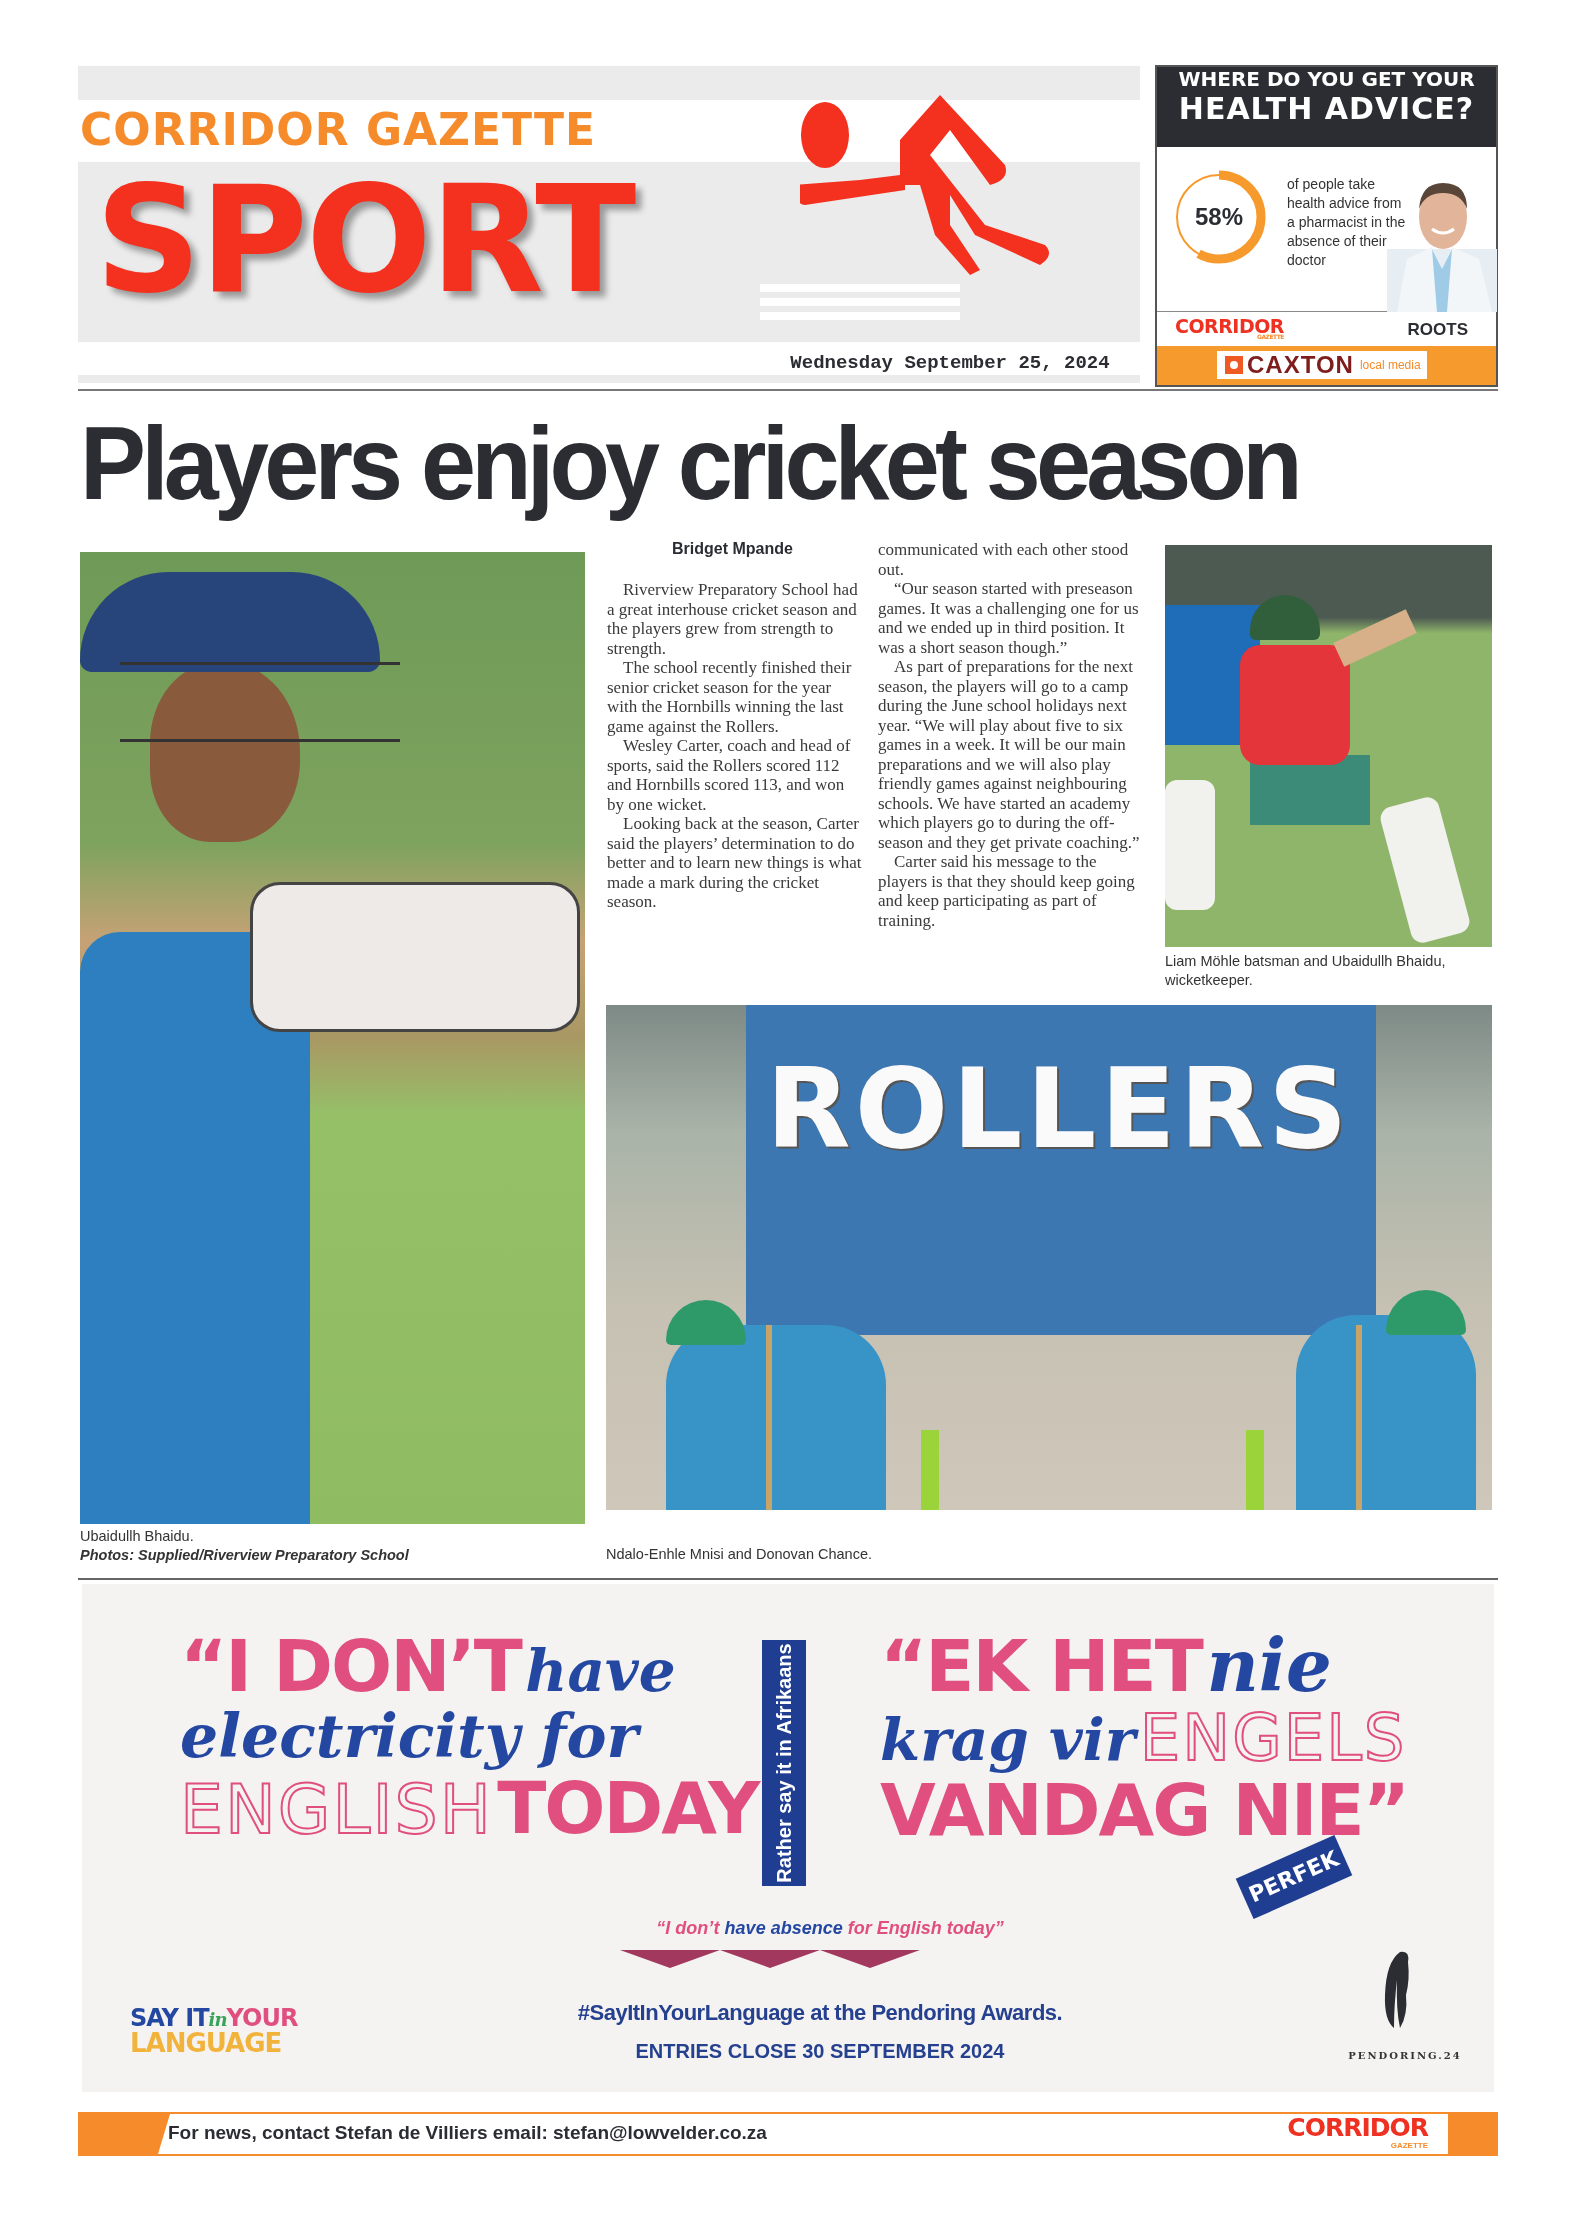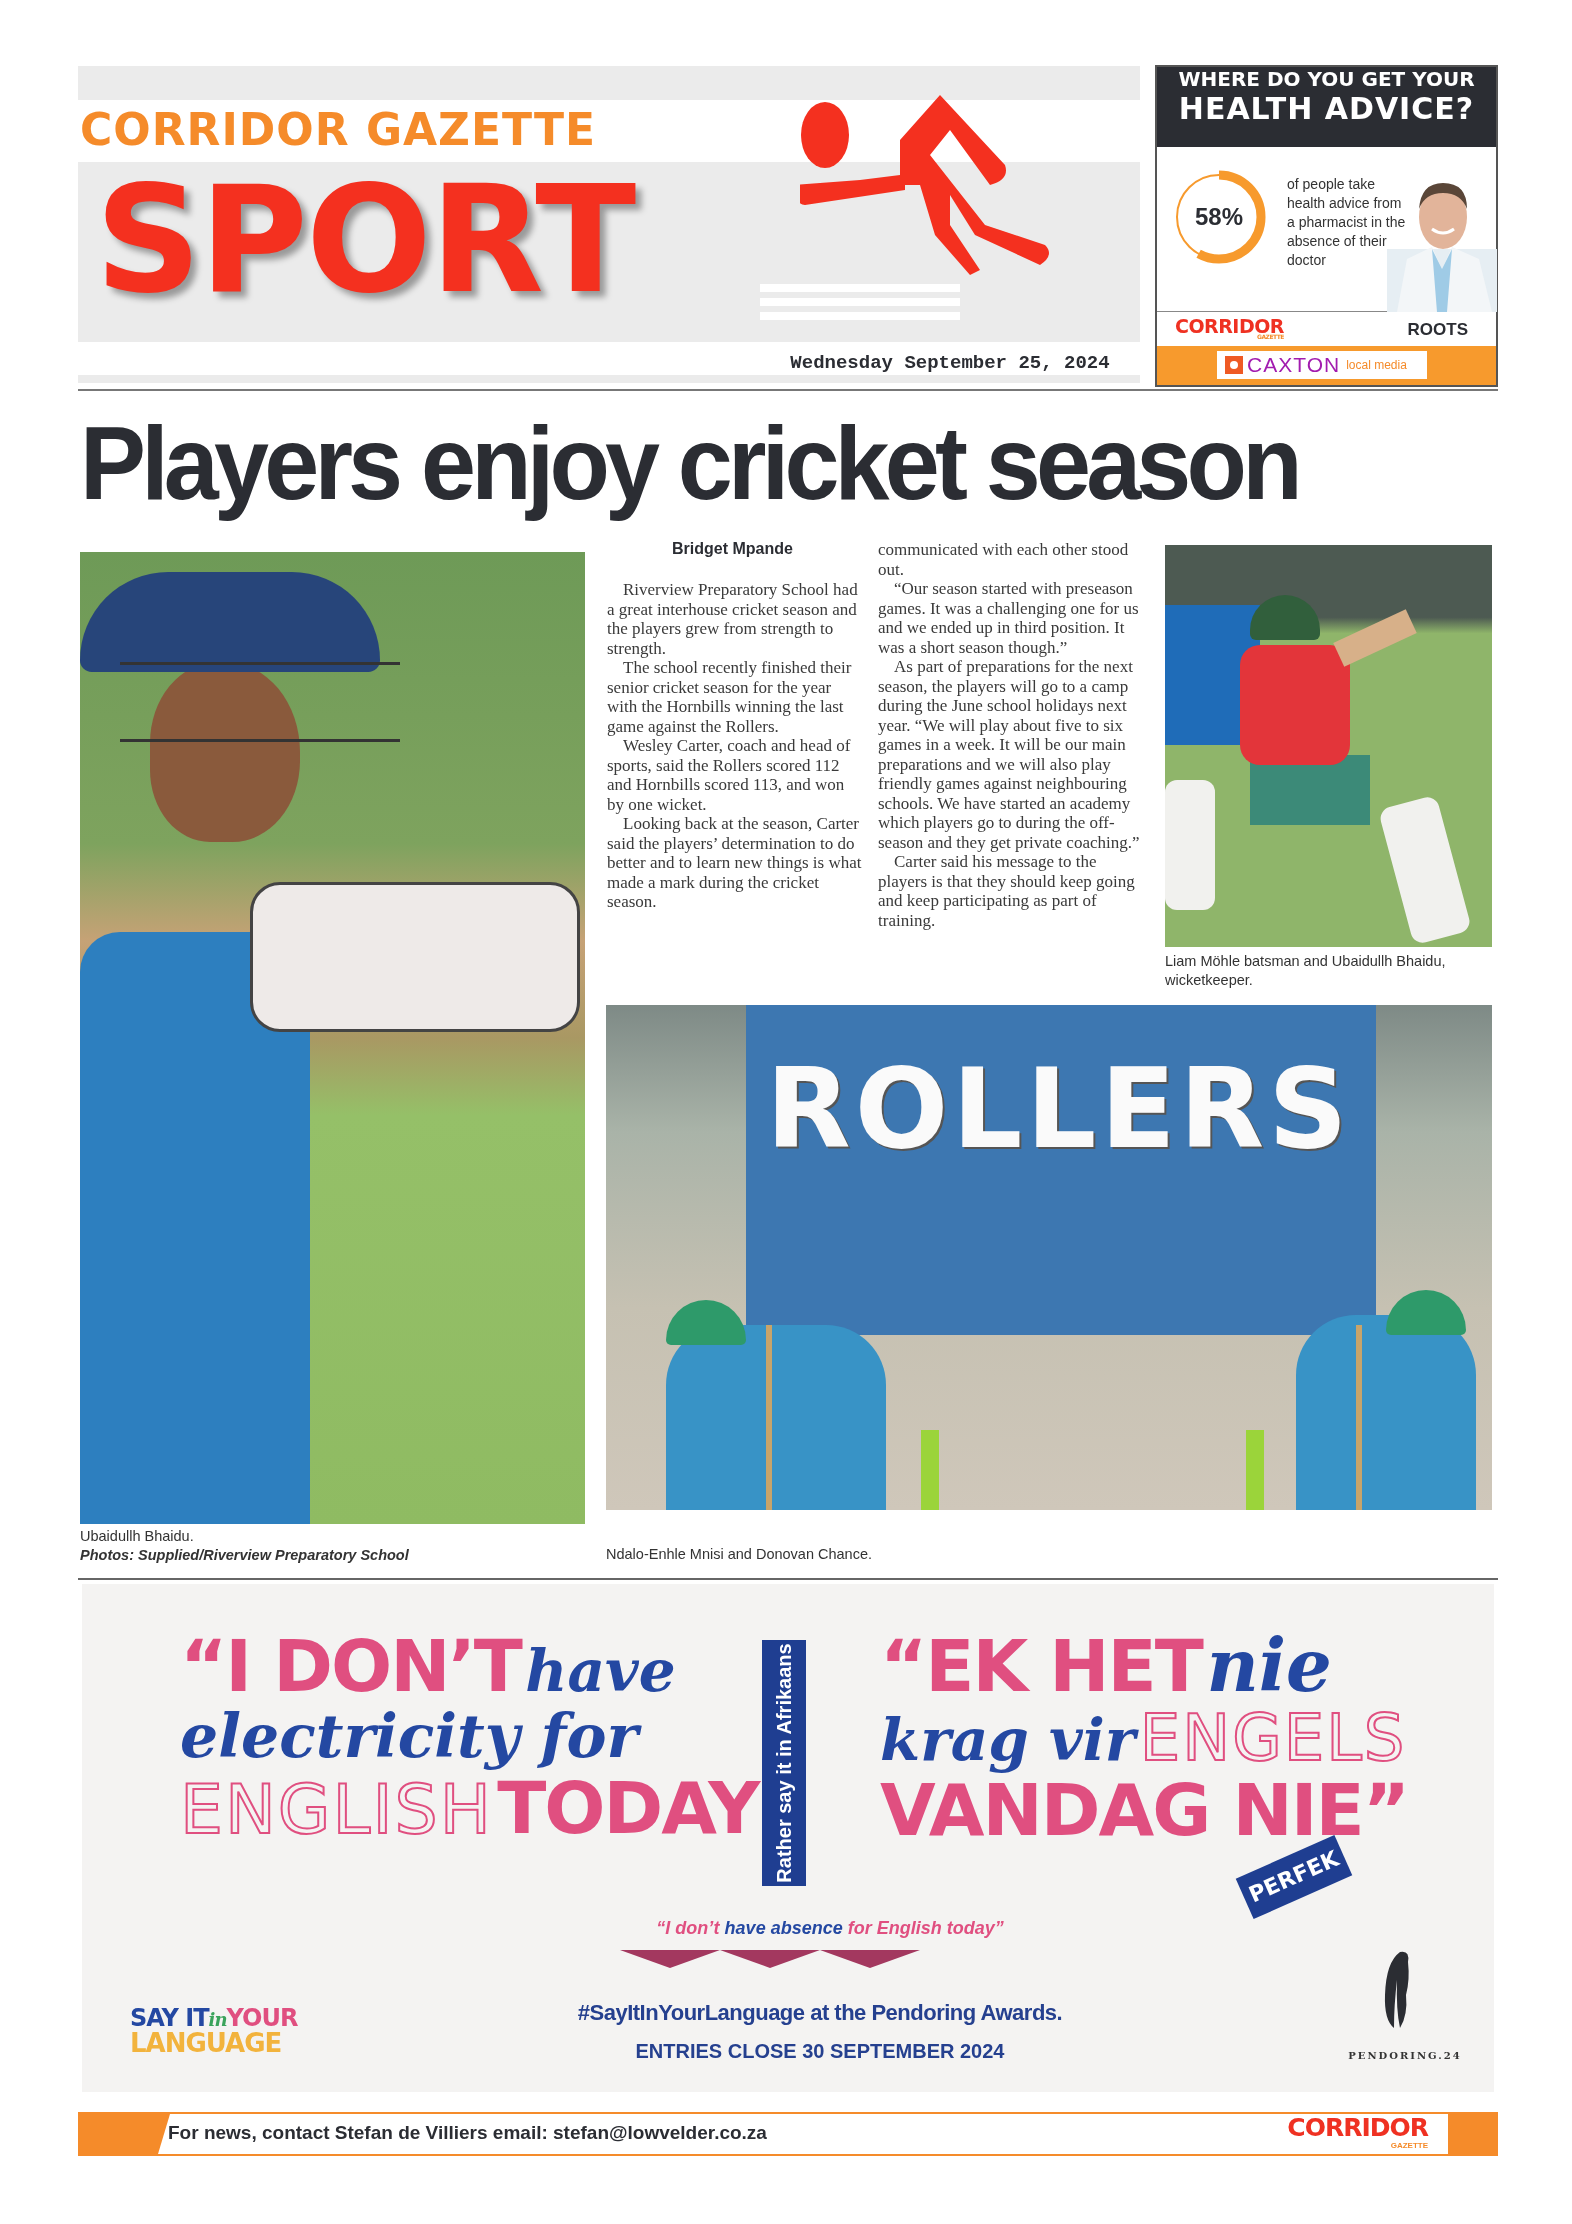--- a/index.html
+++ b/index.html
@@ -29,21 +29,21 @@
   .health-text { position: absolute; left: 130px; top: 28px; width: 120px; font-size: 14px; line-height: 19px; color: #333; }
   .doctor { position: absolute; left: 230px; top: 22px; width: 110px; height: 143px; }
   .health-logos { position: relative; height: 34px; }
   .corr-sm { position: absolute; left: 18px; top: 3px; font-family: "DejaVu Sans", sans-serif; font-weight: bold; font-size: 19px; color: #ef3122; letter-spacing: -0.5px; }
   .corr-sm small { display: block; font-size: 6px; color: #f58b2a; text-align: right; margin-top: -4px; }
   .roots { position: absolute; right: 28px; top: 8px; font-weight: bold; font-size: 17px; color: #2b2d33; }
   .health-foot { height: 39px; background: #f79a2d; padding: 5px 0 0 60px; }
   .caxton { width: 210px; height: 28px; background: #fff; display: flex; align-items: center; padding-left: 8px; gap: 4px; }
   .caxton .mark { width: 18px; height: 18px; background: #ef5a24; position: relative; }
   .caxton .mark::after { content: ""; position: absolute; left: 5px; top: 5px; width: 8px; height: 8px; background: #fff; border-radius: 50%; }
-  .caxton .name { font-size: 21px; color: #a21caf; letter-spacing: 1px; }
+  .caxton .name { font-size: 24px; color: #7f1d1d; letter-spacing: 1px; font-weight: bold; }
   .caxton .sub { font-size: 12px; color: #f58b2a; margin-left: 2px; }
 
   .rule-top { left: 78px; top: 389px; width: 1420px; height: 2px; background: #777; }
 
   
   .headline { left: 80px; top: 400px; width: 1420px; font-family: "Liberation Sans", sans-serif; font-weight: bold; font-size: 103px; line-height: 128px; color: #2b2d33; letter-spacing: -5px; transform: scaleX(0.96); transform-origin: left; white-space: nowrap; }
 
   
   .photo { overflow: hidden; }
   .photo1 { left: 80px; top: 552px; width: 505px; height: 972px; background: linear-gradient(180deg, #6e9a57 0%, #7ea35e 30%, #c6a276 40%, #a99863 50%, #95c068 58%, #8fbb62 100%); }

